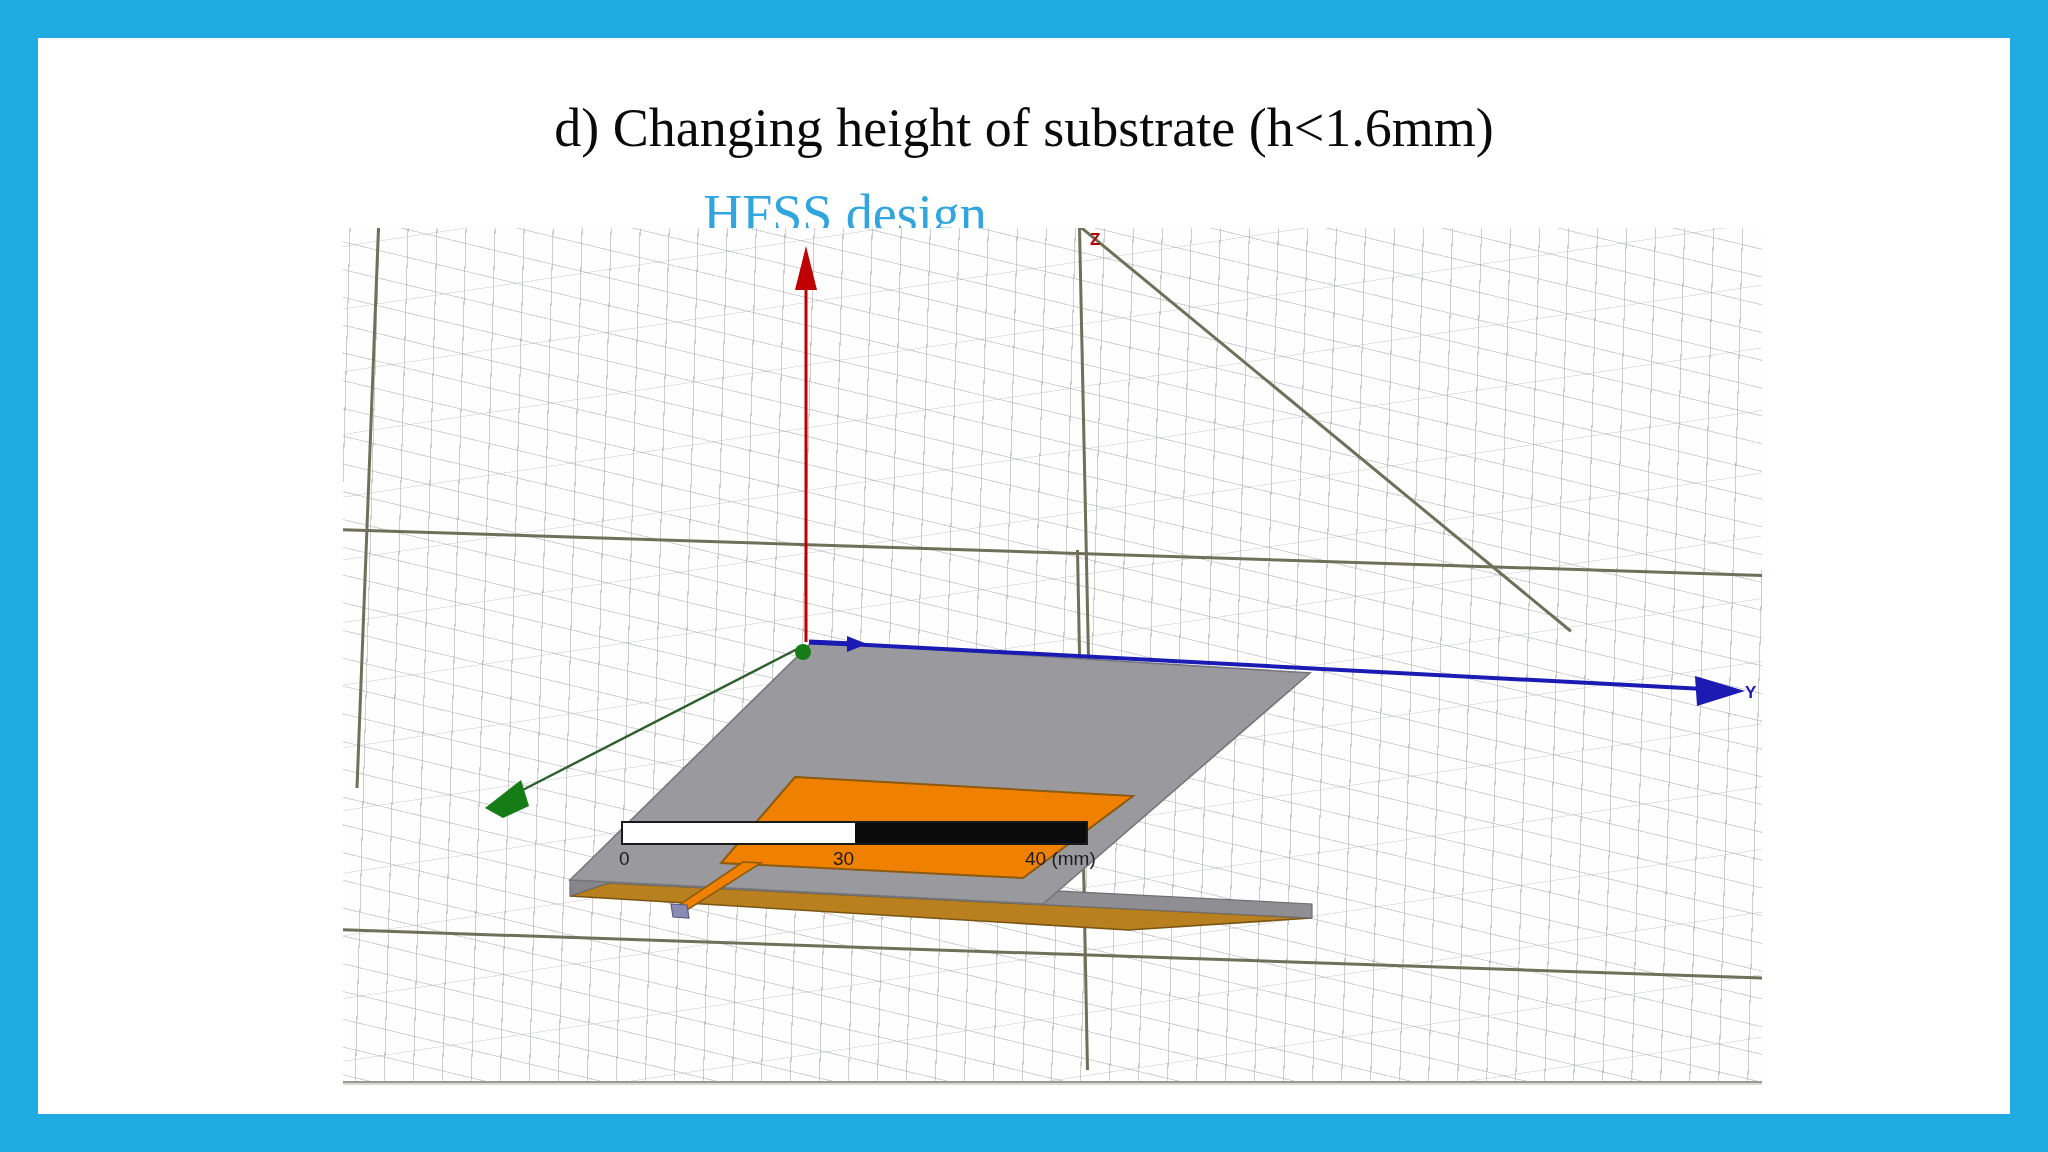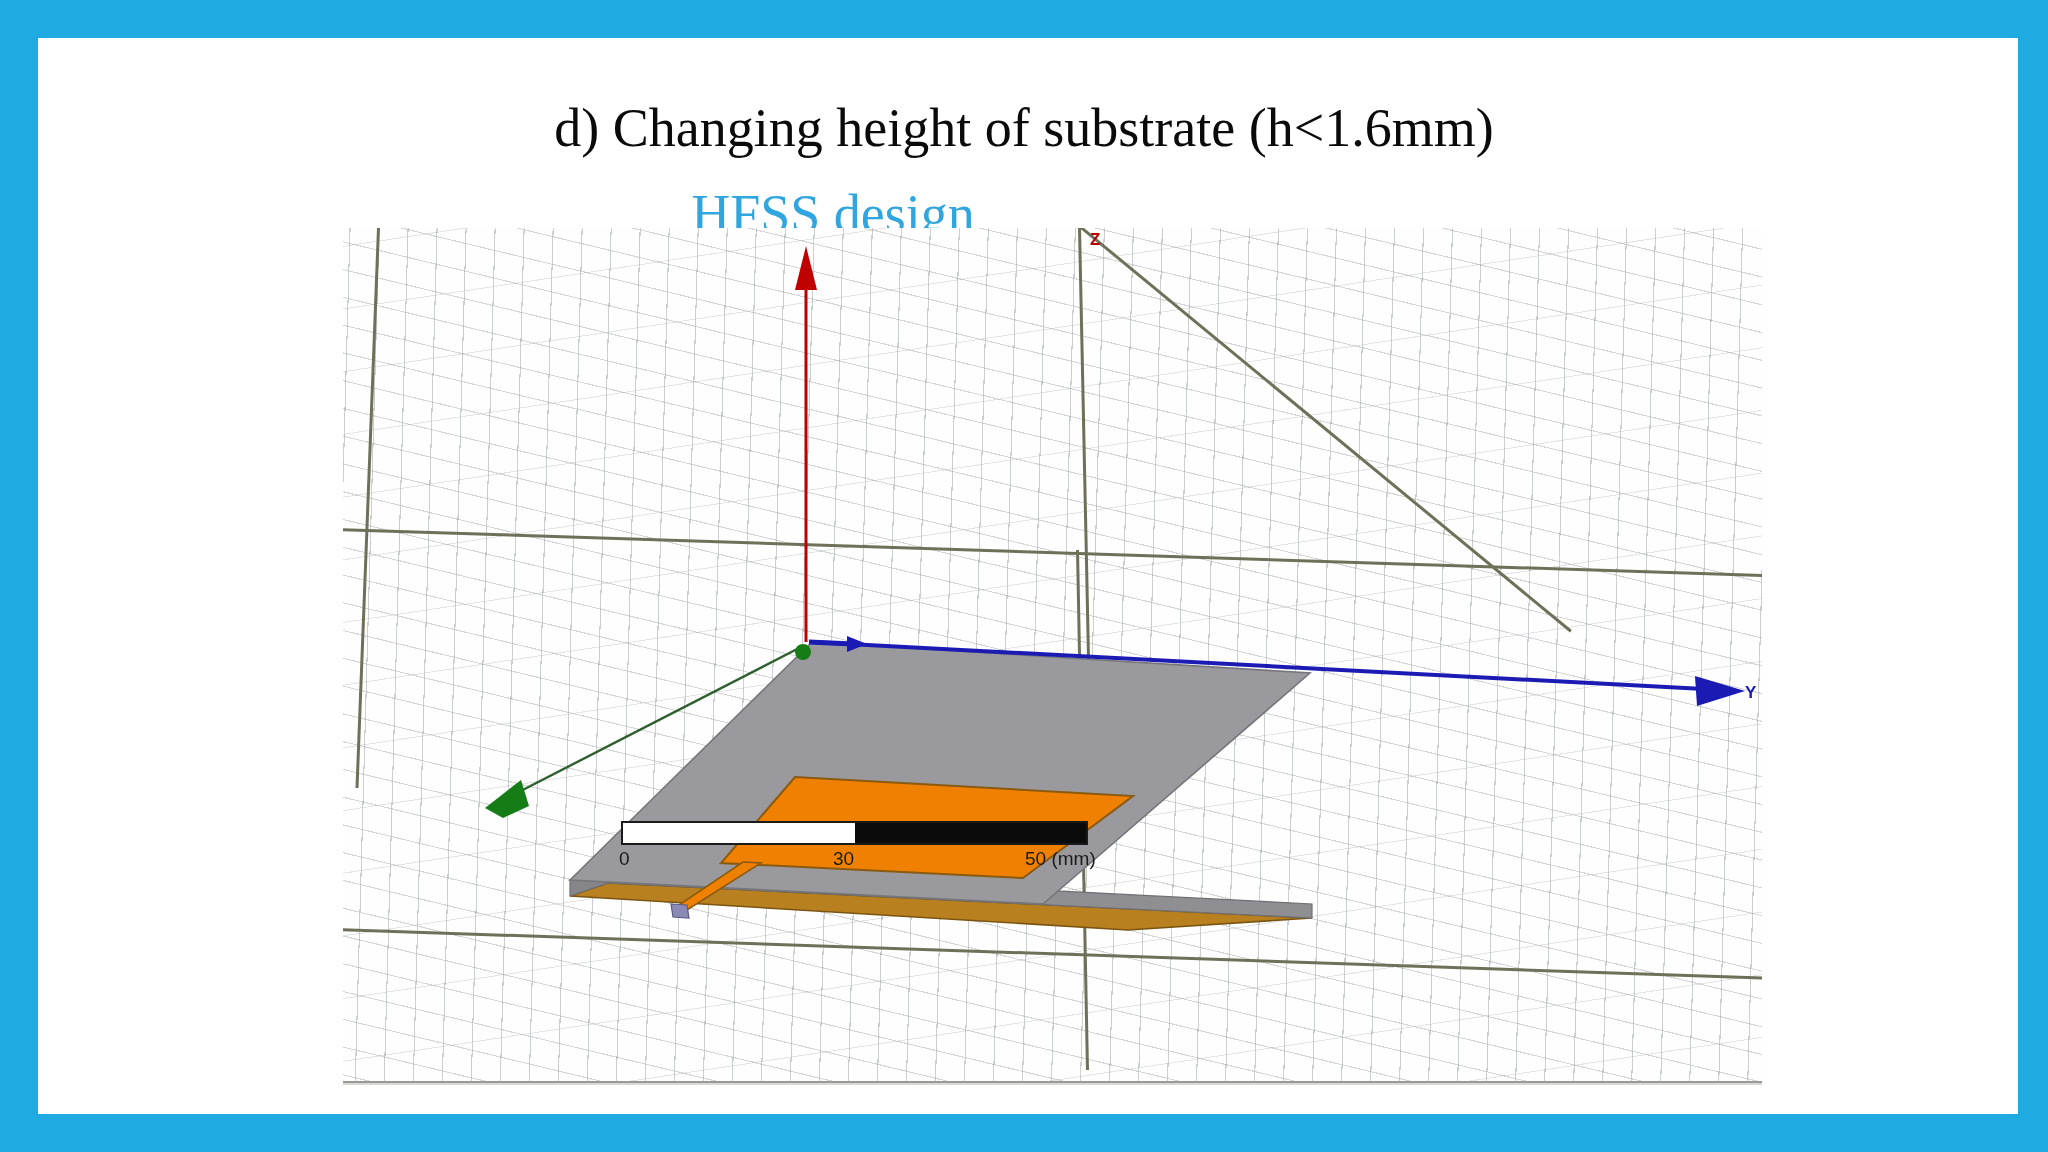--- a/index.html
+++ b/index.html
@@ -9,37 +9,36 @@
     background:#1FAAE2;
     font-family:"Liberation Serif", serif;
     overflow:hidden;
   }
   .slide{
     position:absolute;
     left:38px;top:38px;
     width:1972px;height:1076px;
     background:#FFFFFF;
     overflow:hidden;
-    padding-left:8px;
   }
 
   
   .title{
     position:absolute;
     left:0;top:62px;width:1972px;
     text-align:center;
     font-size:54px;
     line-height:1.05;
     color:#0A0A0A;
     font-family:"Liberation Serif", serif;
     white-space:nowrap;
   }
   .subtitle{
     position:absolute;
-    left:4px;top:148px;width:1582px;
+    left:16px;top:148px;width:1582px;
     text-align:center;
     font-size:54px;
     line-height:1.05;
     color:#31A6DE;
     font-family:"Liberation Serif", serif;
     white-space:nowrap;
   }
 
   
   .viewport{
@@ -175,19 +174,19 @@
 
     <div class="axis-label z">Z</div>
     <div class="axis-label y">Y</div>
 
     <div class="scalebar">
       <div class="scalebar-fill"></div>
     </div>
     <div class="scale-ticks">
       <span class="tick-0">0</span>
       <span class="tick-20">30</span>
-      <span class="tick-40">50 (mm)</span>
+      <span class="tick-40">40 (mm)</span>
     </div>
 
     <div class="vp-bottom-rule"></div>
   </div>
 
 </div>
 
 </body></html>

